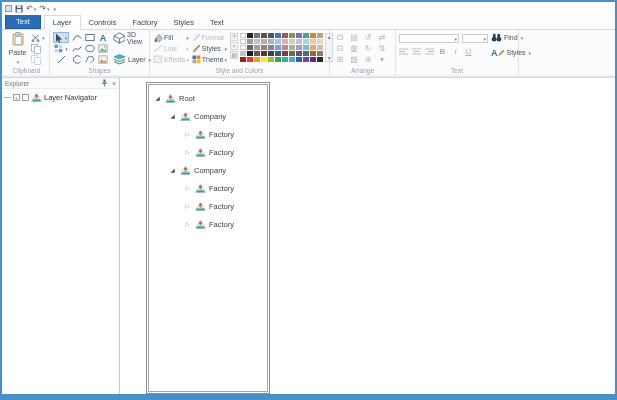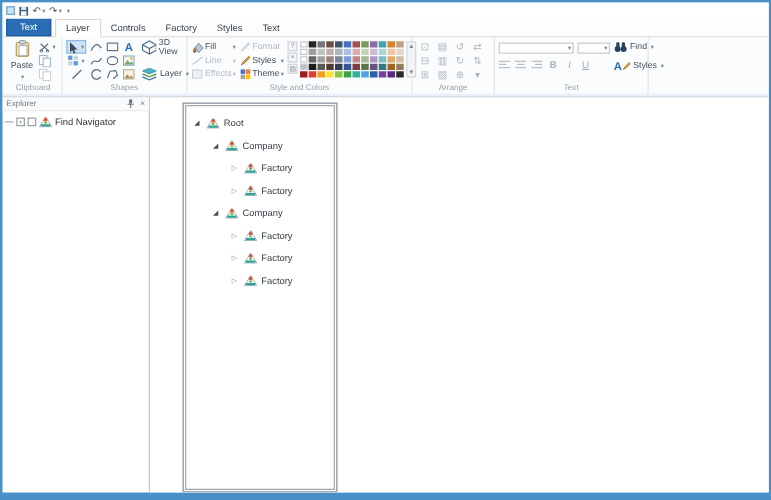--- a/index.html
+++ b/index.html
@@ -480,21 +480,21 @@
         <span class="tbox">+</span>
         <span class="tbox"></span>
         <span class="icon">
             <svg width="11" height="9" viewBox="0 0 11 9">
     <path d="M5.5 0.5 L10.5 8.5 H0.5 Z" fill="#ffffff" stroke="#a9b4bd" stroke-width="0.8"></path>
     <circle cx="5.5" cy="2.7" r="1.5" fill="#d8573c"></circle>
     <rect x="1.7" y="6.4" width="7.6" height="1.8" fill="#2fa199"></rect>
     <rect x="4.3" y="4.4" width="2.4" height="1.5" fill="#7ab648"></rect>
   </svg>
           </span>
-        <span>Find Navigator</span>
+        <span>Layer Navigator</span>
       </div>
     </div>
 
     <div class="canvas">
       <div class="tree-box">
         <div class="tree-inner">
             <div class="trow" style="padding-left: 4px; align-items: center;">
               <span class="texp">◢</span>
               <svg width="11" height="9" viewBox="0 0 11 9">
     <path d="M5.5 0.5 L10.5 8.5 H0.5 Z" fill="#ffffff" stroke="#a9b4bd" stroke-width="0.8"></path>

